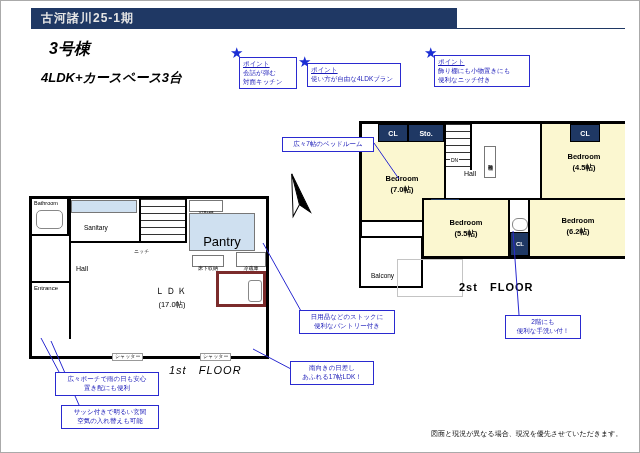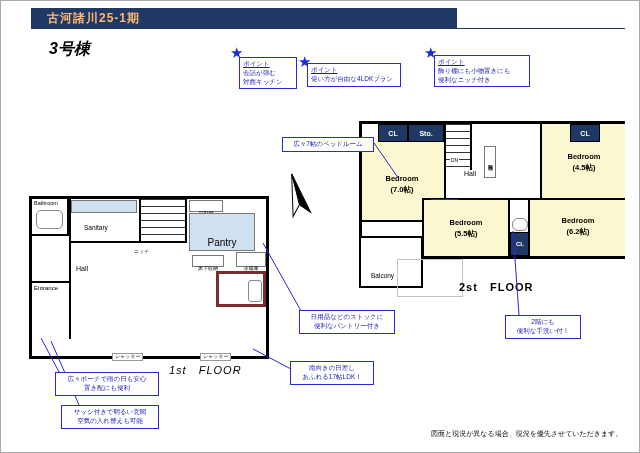--- a/index.html
+++ b/index.html
@@ -1,20 +1,20 @@
 <!DOCTYPE html>
 <html><head>
 <meta charset="utf-8">
 <style>
   html,body{margin:0;padding:0;background:#e8e8e8;}
   #page{position:relative;width:640px;height:453px;background:#ffffff;border:1px solid #aaa;
         font-family:"Liberation Sans","DejaVu Sans",sans-serif;overflow:hidden;box-sizing:border-box;}
   .abs{position:absolute;box-sizing:border-box;}
   
-  .titlebar{background:#1f3864;color:#fdba74;font-weight:bold;font-size:12px;line-height:20px;padding-left:16px;letter-spacing:1px;}
+  .titlebar{background:#1f3864;color:#e5e5e5;font-weight:bold;font-size:12px;line-height:20px;padding-left:10px;letter-spacing:1px;}
   .rule{background:#1f3864;}
   .bigtitle{font-size:16px;font-weight:bold;font-style:italic;color:#000;}
   .spec{font-size:13px;font-weight:bold;font-style:italic;color:#000;}
   
   .star{color:#1c2fd4;font-size:15px;line-height:1;}
   .pointbox{border:1px solid #2a2ad0;color:#1a1ab8;background:#fff;font-size:6.5px;line-height:1.35;padding:2px 3px;text-align:left;}
   .pt-label{text-decoration:underline;display:block;}
   
   .annbox{border:1px solid #2a2ad0;color:#1a1ab8;background:#fff;font-size:6.5px;line-height:1.35;padding:2px 3px;text-align:center;z-index:6;}
   
@@ -38,20 +38,21 @@
 <body>
 
 <div id="page">
 
   <div class="abs titlebar" style="left:30px;top:7px;width:426px;height:20px;">
     <span>古河諸川25-1期</span>
   </div>
   <div class="abs rule" style="left:30px;top:27px;width:594px;height:1px;"></div>
 
   <div class="abs bigtitle" style="left:48px;top:38px;">3号棟</div>
+  <div class="abs spec" style="left:40px;top:68px;">4LDK+カースペース3台</div>
 
   <span class="abs star" style="left:229px;top:44px;">★</span>
   <div class="abs pointbox" style="left:238px;top:56px;width:58px;">
     <span class="pt-label">ポイント</span>
     <span>会話が弾む</span><br>
     <span>対面キッチン</span>
   </div>
 
   <span class="abs star" style="left:297px;top:53px;">★</span>
   <div class="abs pointbox" style="left:306px;top:62px;width:94px;">
@@ -82,21 +83,21 @@
     <div class="abs lbl small" style="left:52px;top:25px;">Sanitary</div>
     <div class="wline abs" style="left:37px;top:42px;width:70px;height:2px;"></div>
 
     <div class="abs stairs" style="left:107px;top:0;width:48px;height:44px;border-left:2px solid #000;border-bottom:2px solid #000;border-right:2px solid #000;"></div>
 
     <div class="abs" style="left:157px;top:1px;width:34px;height:12px;border:1px solid #777;text-align:center;">
       <span class="lbl tiny">可動棚</span>
     </div>
 
     <div class="abs bluefill" style="left:157px;top:14px;width:66px;height:38px;border:1px solid #777;text-align:center;">
-      <span class="lbl" style="font-size:10px;position:relative;top:18px;">Pantry</span>
+      <span class="lbl" style="font-size:13px;position:relative;top:18px;">Pantry</span>
     </div>
 
     <div class="abs" style="left:204px;top:53px;width:30px;height:15px;border:1px solid #777;text-align:center;">
       <span class="lbl tiny" style="position:relative;top:3px;">冷蔵庫</span>
     </div>
 
     <div class="abs" style="left:160px;top:56px;width:32px;height:12px;border:1px solid #777;text-align:center;">
       <span class="lbl tiny">床下収納</span>
     </div>
 
@@ -104,20 +105,24 @@
       <div class="abs fixture" style="left:29px;top:6px;width:14px;height:22px;"></div>
     </div>
 
     <div class="abs lbl tiny" style="left:102px;top:50px;">ニッチ</div>
 
     <div class="wline abs" style="left:37px;top:0;width:2px;height:140px;"></div>
     <div class="wline abs" style="left:0;top:82px;width:37px;height:2px;"></div>
     <div class="abs lbl" style="left:44px;top:66px;font-size:7px;">Hall</div>
     <div class="abs lbl" style="left:2px;top:86px;font-size:6px;">Entrance</div>
 
+    <div class="abs lbl" style="left:108px;top:86px;width:64px;text-align:center;">
+      <div style="font-size:9px;letter-spacing:2px;">ＬＤＫ</div>
+      <div style="font-size:7.5px;margin-top:2px;">(17.0帖)</div>
+    </div>
 
     <div class="abs lbl tiny" style="left:80px;top:154px;background:#fff;border:1px solid #999;padding:0 2px;">シャッター</div>
     <div class="abs lbl tiny" style="left:168px;top:154px;background:#fff;border:1px solid #999;padding:0 2px;">シャッター</div>
   </div>
   <div class="abs floorlabel" style="left:168px;top:363px;font-style:italic;">1st FLOOR</div>
 
   <div class="abs plan" style="left:358px;top:120px;width:266px;height:138px;">
 
     <div class="abs yellow" style="left:0;top:18px;width:82px;height:78px;">
       <div class="rm abs" style="left:10px;top:32px;width:60px;">

